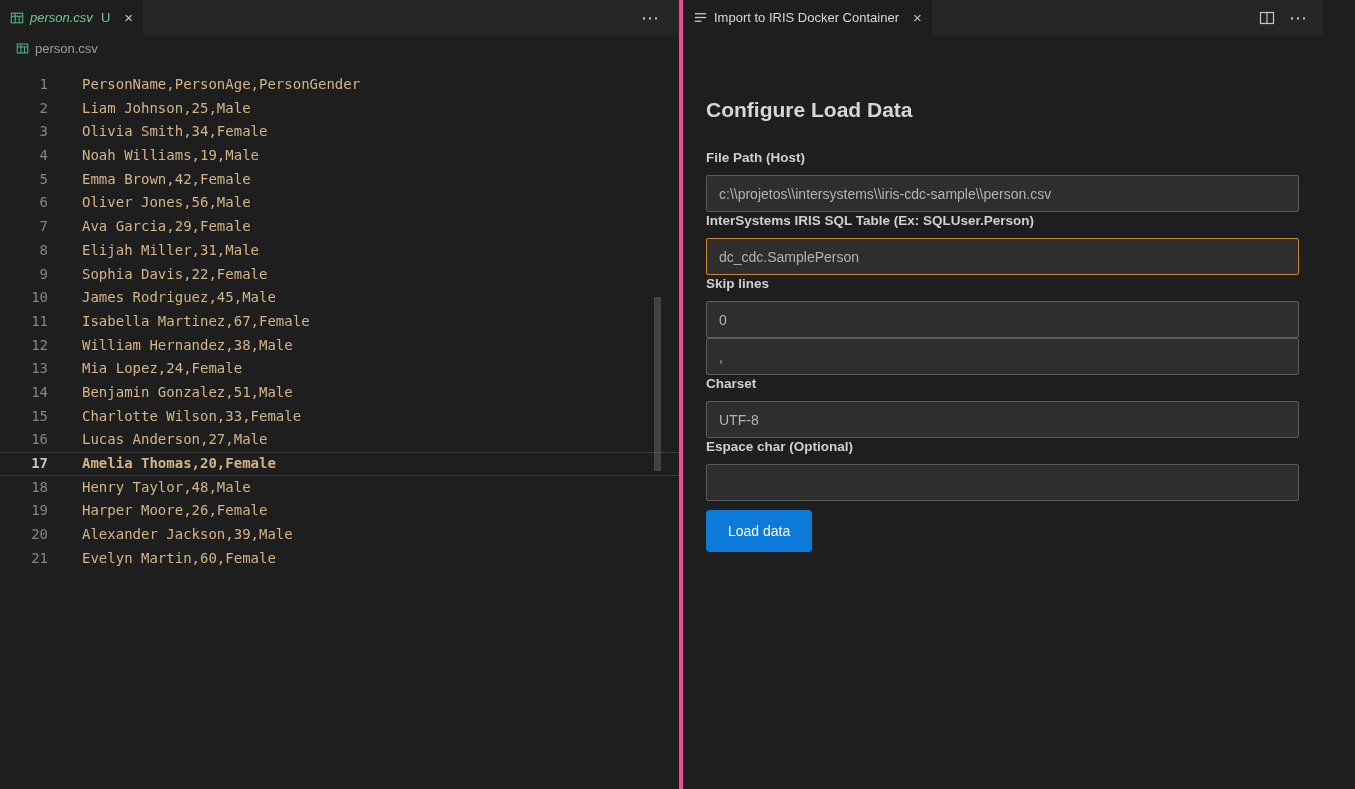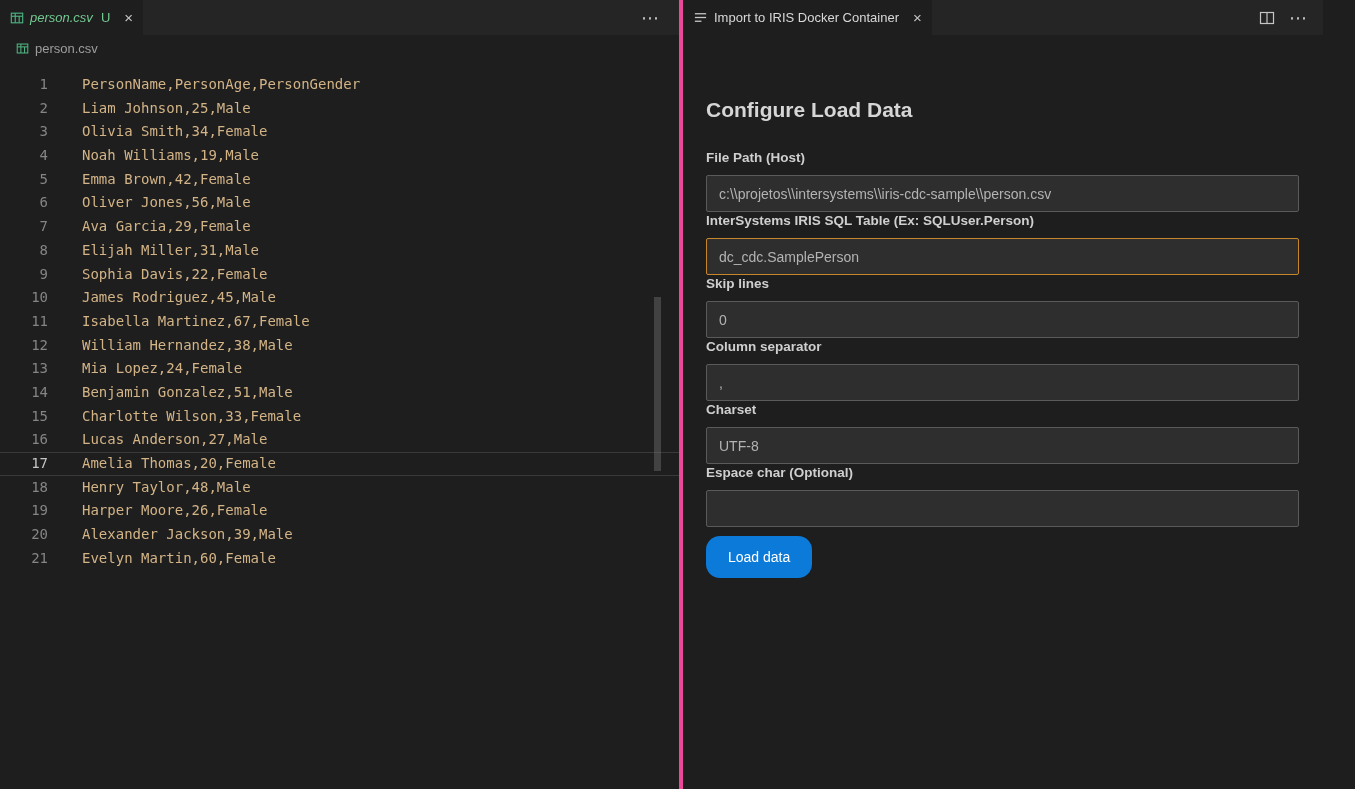--- a/index.html
+++ b/index.html
@@ -17,21 +17,21 @@
   .tab .tab-close { color:#c5c5c5; margin-left:8px; font-size:15px; line-height:1; cursor:pointer; }
   .tab-actions { margin-left:auto; display:flex; align-items:center; gap:14px; padding-right:20px;
                  color:#c5c5c5; font-size:18px; }
   .breadcrumb { height:26px; display:flex; align-items:center; gap:6px; padding-left:16px;
                 color:#9d9d9d; font-size:13px; flex:none; background:#1e1e1e; }
   .code-area { flex:1; position:relative; padding-top:12px; overflow:hidden;
                font-family:"DejaVu Sans Mono", monospace; font-size:14px; }
   .code-line { display:flex; height:23.7px; line-height:23.7px; white-space:pre; }
   .code-line .gutter { width:48px; flex:none; text-align:right; color:#858585; }
   .code-line .code-text { margin-left:34px; color:#d3b487; }
-  .code-line.current { box-shadow: inset 0 1px 0 #3a3a3a, inset 0 -1px 0 #3a3a3a; }
+  .code-line.current { box-shadow: inset 0 1px 0 #3a3a3a, inset 0 -1px 0 #3a3a3a; font-weight: bold; }
   .code-line.current .gutter { color:#c6c6c6; }
   .vscrollbar-thumb { position:absolute; right:18px; top:236px; width:7px; height:174px;
                       background:rgba(121,121,121,0.40); }
 
   
   .right-pane { flex:1; height:100%; display:flex; flex-direction:column; background:#1e1e1e;
                 border-left:4px solid #ec4899; }
   .right-pane .tab .tab-title { font-style:normal; color:#d8d8d8; }
   .editor-actions { margin-left:auto; display:flex; align-items:center; gap:14px; padding-right:16px;
                     color:#c5c5c5; font-size:18px; }
@@ -39,21 +39,21 @@
   .form-title { font-size:21px; font-weight:700; color:#d6d6d6; line-height:26px; margin-bottom:26px; }
   .field-group { }
   .field-label { display:block; font-size:13.5px; font-weight:700; color:#cfcfcf;
                  height:17px; line-height:17px; margin-bottom:9px; }
   .field-input { display:block; width:100%; height:37px; background:#2e2e2e;
                  border:1px solid #5a5a5a; border-radius:2px; color:#b3b3b3;
                  font-size:14px; padding:0 12px; outline:none;
                  font-family:"Liberation Sans", sans-serif; }
   .field-input.focused { border-color:#c8862b; }
   .submit-btn { margin-top:9px; height:42px; padding:0 22px; background:#0c7ad8; color:#ffffff;
-                border:none; border-radius:14px; font-size:14px; cursor:pointer;
+                border:none; border-radius:4px; font-size:14px; cursor:pointer;
                 font-family:"Liberation Sans", sans-serif; }
   .icon { display:inline-flex; align-items:center; }
 </style>
 </head>
 <body>
 
 <div class="window">
 
   <div class="left-pane">
     <div class="tabstrip">
@@ -153,21 +153,20 @@
           </div>
           <div class="field-group">
             <label class="field-label">InterSystems IRIS SQL Table (Ex: SQLUser.Person)</label>
             <input type="text" class="field-input focused" value="dc_cdc.SamplePerson" style="">
           </div>
           <div class="field-group">
             <label class="field-label">Skip lines</label>
             <input type="text" class="field-input" value="0" style="">
           </div>
           <div class="field-group">
-            <label class="field-label">Column separator</label>
             <input type="text" class="field-input" value="," style="">
           </div>
           <div class="field-group">
             <label class="field-label">Charset</label>
             <input type="text" class="field-input" value="UTF-8" style="">
           </div>
           <div class="field-group">
             <label class="field-label">Espace char (Optional)</label>
             <input type="text" class="field-input" style="">
           </div>

